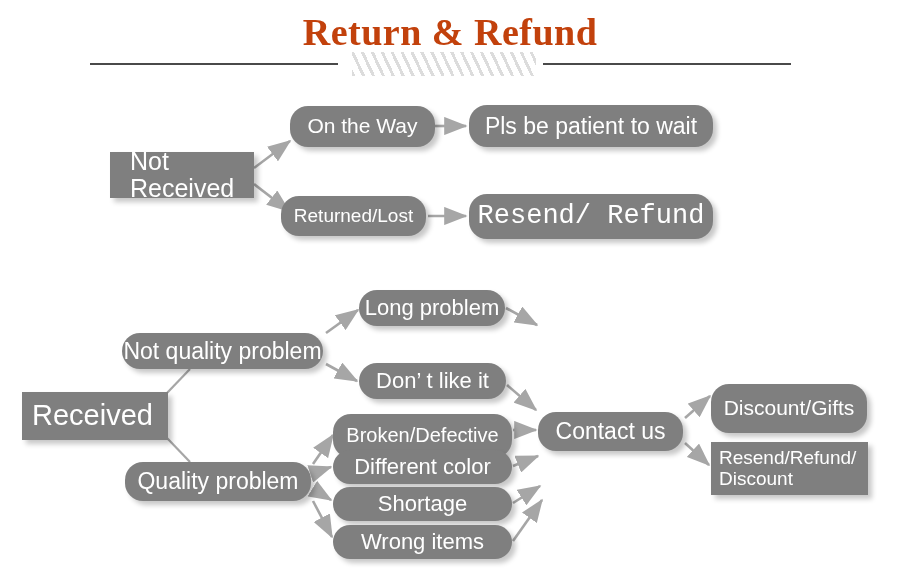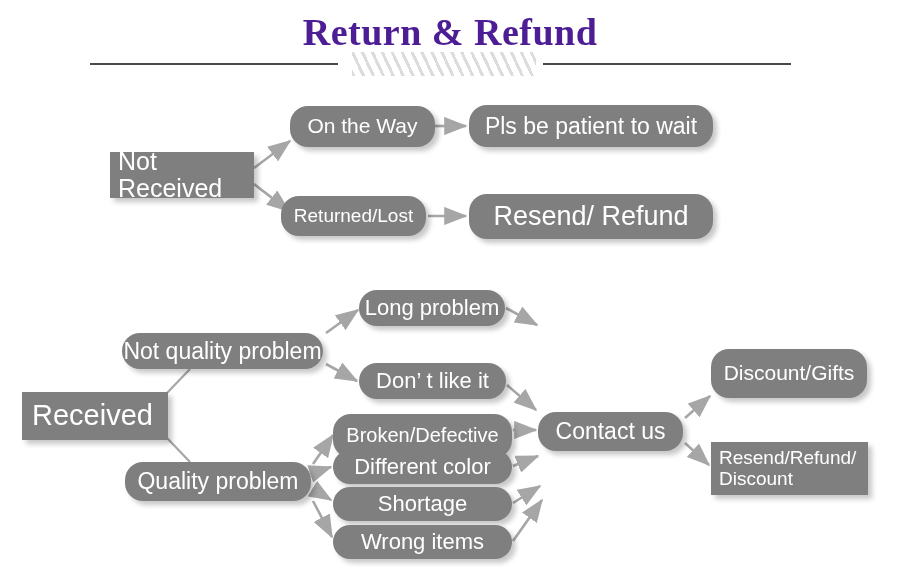--- a/index.html
+++ b/index.html
@@ -20,21 +20,21 @@
   .title {
     position: absolute;
     left: 0;
     top: 10px;
     width: 900px;
     text-align: center;
     font-family: "Liberation Serif", serif;
     font-weight: 700;
     font-size: 38px;
     letter-spacing: 0.5px;
-    color: #4c1d95;
+    color: #c2410c;
     white-space: pre;
   }
   
   .rule {
     position: absolute;
     height: 2px;
     background: #4a4a4a;
     top: 63px;
   }
   .rule.left  { left: 90px;  width: 248px; }
@@ -118,37 +118,37 @@
       <path d="M685,418 L710,396"></path>
       <path d="M685,443 L709,465"></path>
     </g>
     <g stroke="#a6a6a6" stroke-width="2.2" fill="none">
 
       <path d="M167,393 L190,369"></path>
       <path d="M167,438 L190,462"></path>
     </g>
   </svg>
 
-  <div class="node left" style="left:110px; top:152px; width:144px; height:46px; padding-left:8px; font-size:25px;">
+  <div class="node left" style="left:110px; top:152px; width:144px; height:46px; padding-left:20px; font-size:25px;">
     <span>Not Received</span>
   </div>
 
   <div class="node center" style="left:290px; top:106px; width:145px; height:41px; font-size:21px;">
     <span>On the Way</span>
   </div>
 
   <div class="node center" style="left:469px; top:105px; width:244px; height:42px; font-size:23px;">
     <span>Pls be patient to wait</span>
   </div>
 
   <div class="node center" style="left:281px; top:196px; width:145px; height:40px; font-size:19px;">
     <span>Returned/Lost</span>
   </div>
 
-  <div class="node center" style="left:469px; top:194px; width:244px; height:45px; font-size:27px;">
+  <div class="node center" style="left:469px; top:194px; width:244px; height:45px; font-size:27px;font-family:Liberation Mono, monospace;">
     <span>Resend/ Refund</span>
   </div>
 
   <div class="node left" style="left:22px; top:392px; width:146px; height:48px; padding-left:10px; font-size:29px;">
     <span>Received</span>
   </div>
 
   <div class="node center" style="left:122px; top:333px; width:201px; height:36px; font-size:23px;">
     <span>Not quality problem</span>
   </div>
@@ -178,21 +178,21 @@
   </div>
 
   <div class="node center" style="left:333px; top:525px; width:179px; height:34px; font-size:22px;">
     <span>Wrong items</span>
   </div>
 
   <div class="node center" style="left:538px; top:412px; width:145px; height:39px; font-size:23px;">
     <span>Contact us</span>
   </div>
 
-  <div class="node center" style="left:711px; top:349px; width:156px; height:49px; font-size:21px;">
+  <div class="node center" style="left:711px; top:384px; width:156px; height:49px; font-size:21px;">
     <span>Discount/Gifts</span>
   </div>
 
   <div class="node left" style="left:711px; top:442px; width:157px; height:53px; padding-left:8px; font-size:19px;">
     <span>Resend/Refund/
 Discount</span>
   </div>
 
 </div>
 

